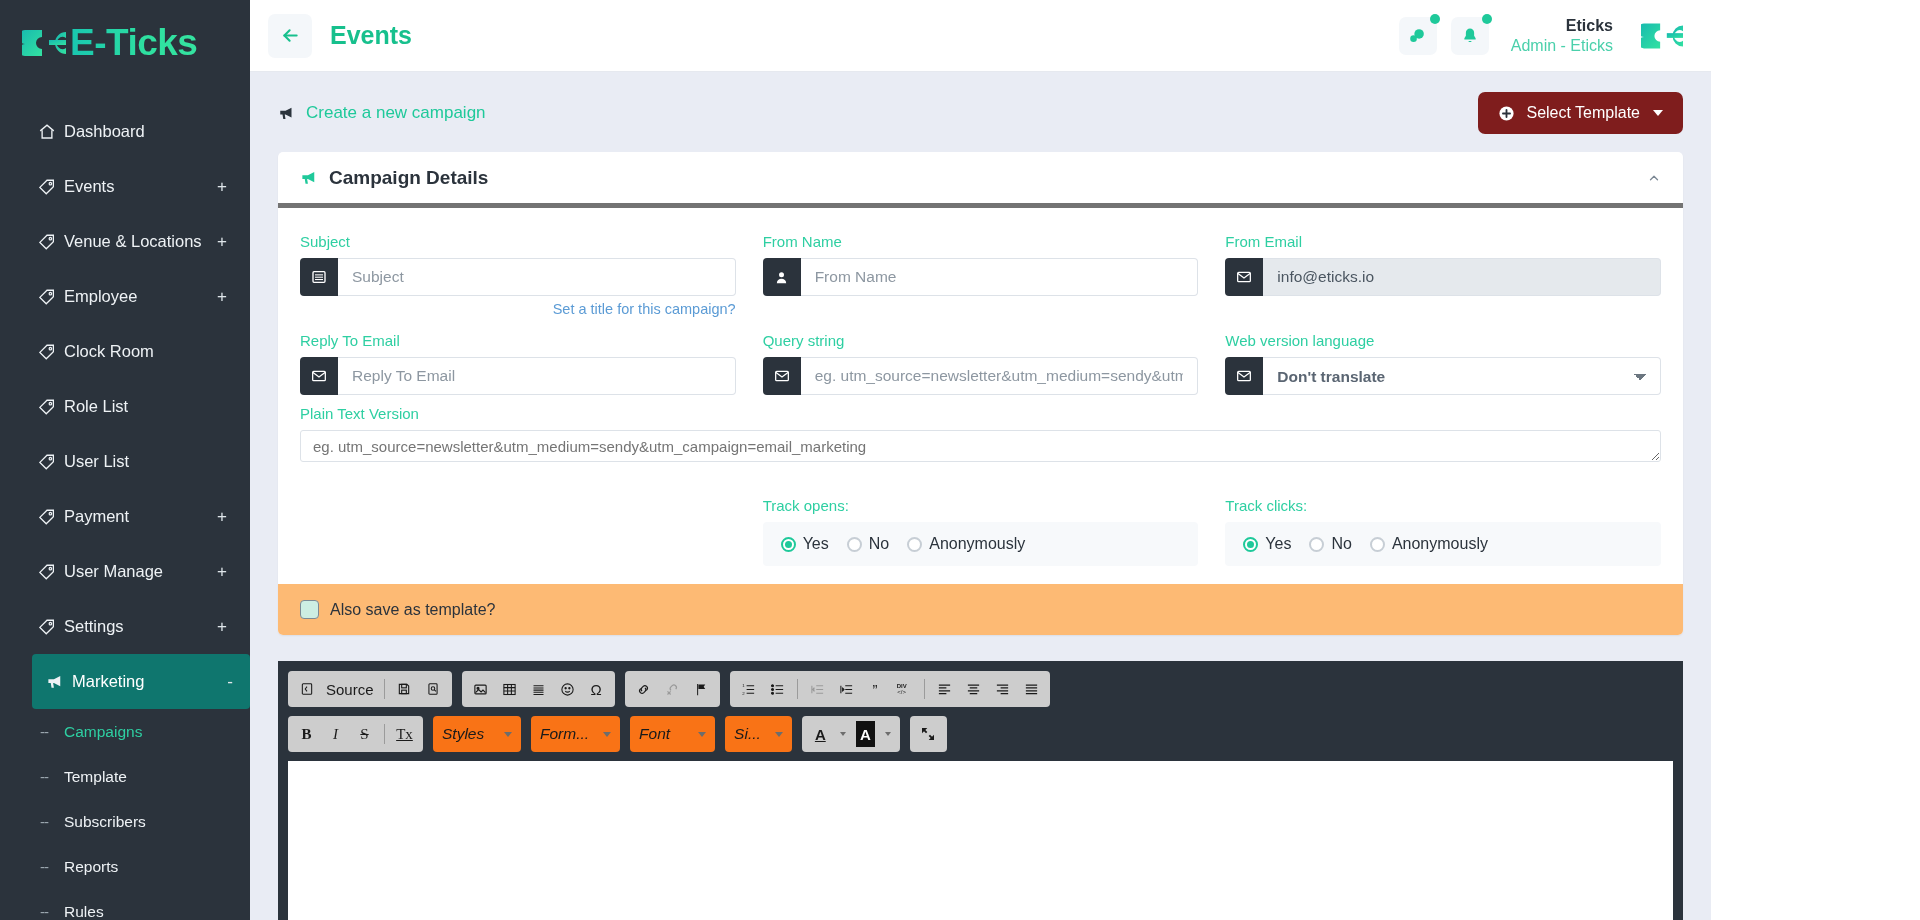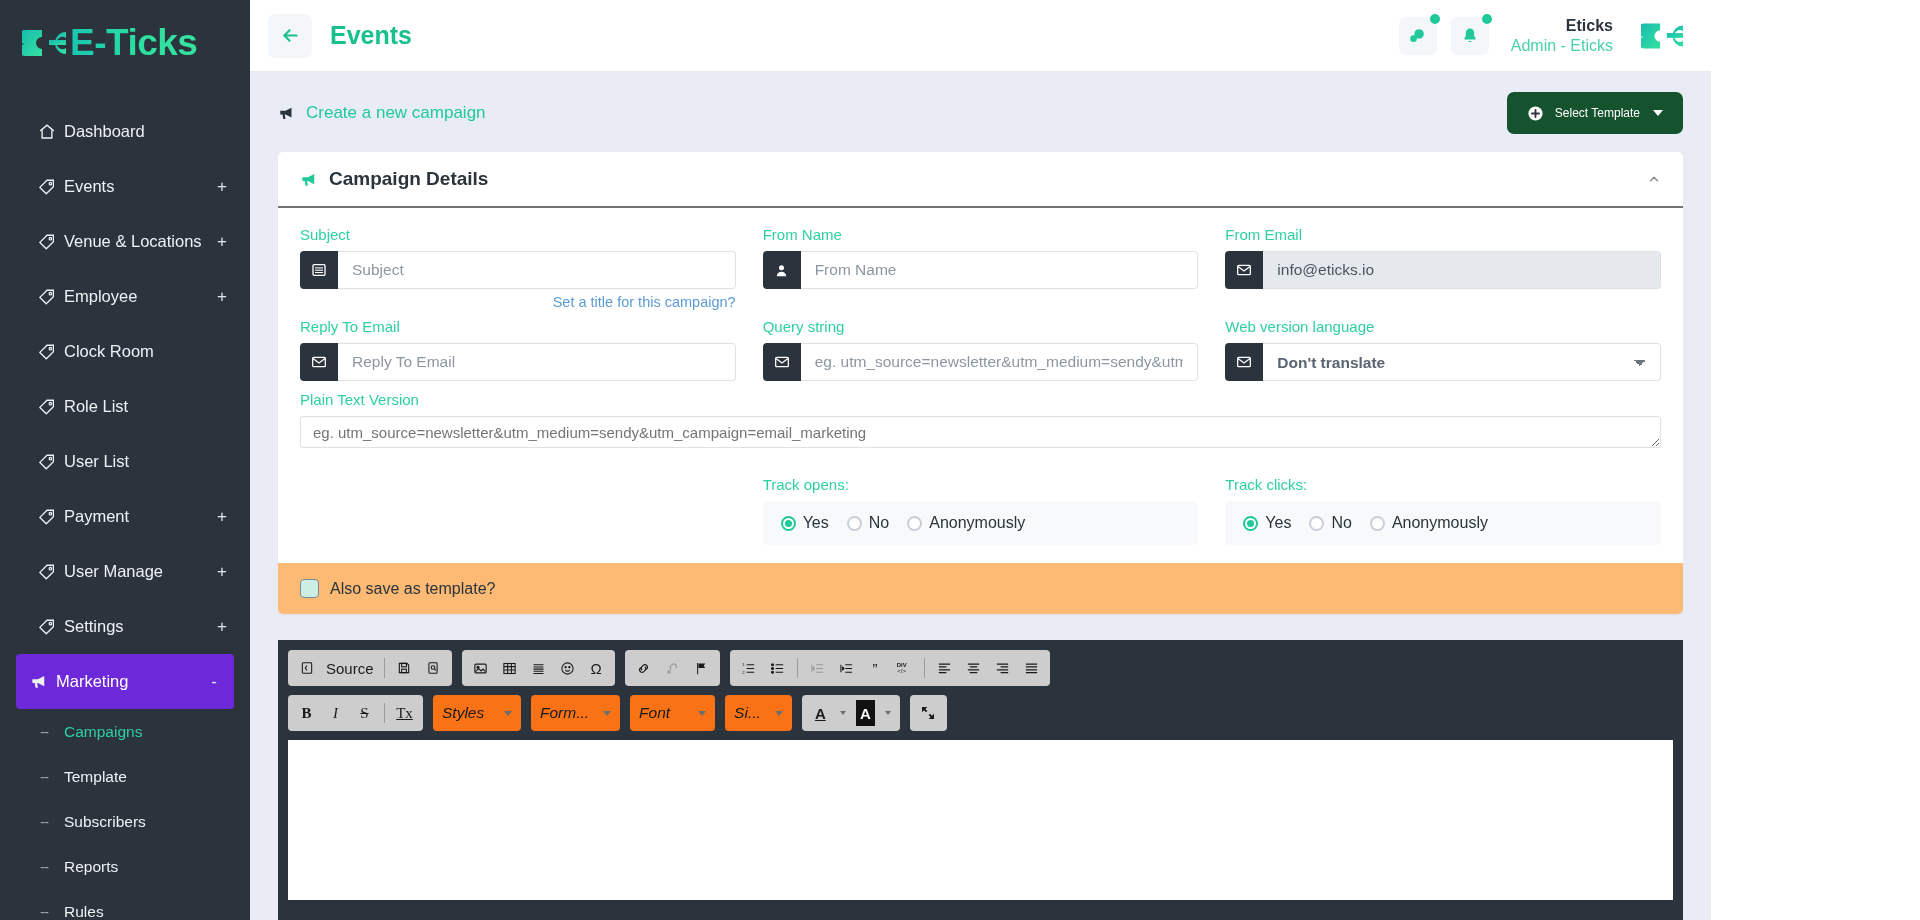--- a/index.html
+++ b/index.html
@@ -39,22 +39,22 @@
   }
   .nav-item .ni-icon {
     width: 26px; min-width: 26px; display: flex; align-items: center;
     color: #eef2f5;
   }
   .nav-item .ni-label { flex: 1; white-space: nowrap; }
   .nav-item .ni-plus {
     font-size: 17px; color: #dfe6ea; width: 12px; text-align: center;
   }
   .nav-item.active {
-    background: #6d28d9; color: #ffffff; border-radius: 4px;
-    margin: 0 16px; padding: 0 14px 0 8px; width: 218px;
+    background: #0f766e; color: #ffffff; border-radius: 4px;
+    margin: 0 32px; padding: 0 14px 0 8px; width: 218px;
   }
   .nav-item.active .ni-icon { margin-left: 6px; }
   .sub-item {
     display: flex; align-items: center; height: 45px;
     padding-left: 40px; font-size: 15.5px; color: #eef2f5;
     cursor: pointer; gap: 16px;
   }
   .sub-item .dashes { color: #9aa6ae; letter-spacing: -1px; font-size: 15px; }
   .sub-item.current .sub-label { color: #2ecfa2; }
 
@@ -94,48 +94,48 @@
 
   .content { flex: 1; overflow: hidden; padding: 0; }
 
   .breadcrumb-row {
     display: flex; align-items: center; justify-content: space-between;
     padding: 20px 28px 18px 28px;
   }
   .crumb { display: flex; align-items: center; gap: 10px; cursor: pointer; }
   .crumb-label { color: #1fc99a; font-size: 17px; }
   .select-template-btn {
-    background: #14532d; color: #fff; border: none; border-radius: 7px;
-    height: 42px; padding: 0 20px; font-size: 12px; cursor: pointer;
+    background: #7f1d1d; color: #fff; border: none; border-radius: 7px;
+    height: 42px; padding: 0 20px; font-size: 16px; cursor: pointer;
     display: flex; align-items: center; gap: 11px;
     font-family: "Liberation Sans", sans-serif;
   }
   .caret-down {
     width: 0; height: 0; border-left: 5px solid transparent;
     border-right: 5px solid transparent; border-top: 6px solid #fff;
     margin-left: 2px;
   }
 
   .card {
     background: #fff; border-radius: 5px; margin: 0 28px;
     box-shadow: 0 1px 2px rgba(0,0,0,0.06);
   }
   .card-head {
     height: 56px; display: flex; align-items: center;
-    padding: 0 22px; border-bottom: 2px solid #737373;
+    padding: 0 22px; border-bottom: 5px solid #737373;
   }
   .card-title {
     font-size: 19px; font-weight: 700; color: #2b333c;
     display: flex; align-items: center; gap: 10px;
   }
   .collapse-chevron { margin-left: auto; color: #7b8794; cursor: pointer; font-size: 14px; }
 
   .card-body { padding: 18px 22px 10px 22px; }
   .grid3 { display: grid; grid-template-columns: 1fr 1fr 1fr; column-gap: 27px; }
-  .field { margin-bottom: 8px; }
+  .field { margin-bottom: 8px; margin-top: 7px; }
   .flabel {
     display: block; font-size: 15px; color: #2ecfa2;
     margin-bottom: 8px; font-weight: 400;
   }
   .input-group { display: flex; height: 38px; }
   .igrp-addon {
     width: 38px; min-width: 38px; background: #2b333c; color: #fff;
     border-radius: 4px 0 0 4px; display: flex; align-items: center;
     justify-content: center;
   }

